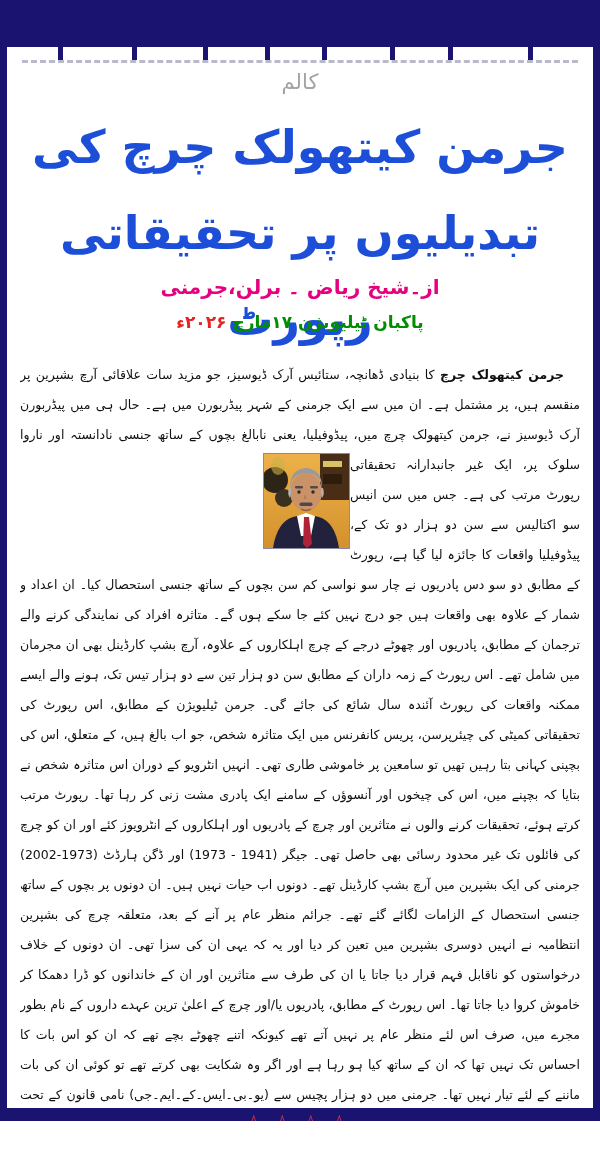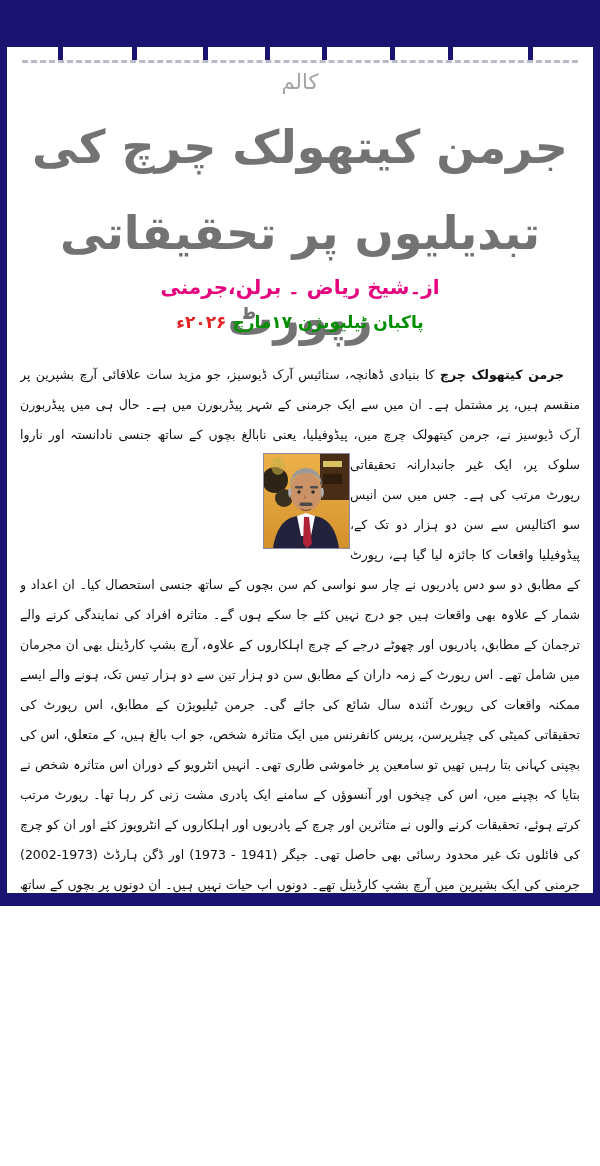--- a/index.html
+++ b/index.html
@@ -1,31 +1,31 @@
 <!DOCTYPE html>
 <html lang="ur"><head>
 <meta charset="utf-8">
 <style>
   html,body{margin:0;padding:0;background:#ffffff;}
-  .page{position:relative;width:600px;height:906px;background:#ffffff;overflow:hidden;
+  .page{position:relative;width:600px;height:1121px;background:#ffffff;overflow:hidden;
         font-family:"DejaVu Sans",sans-serif;}
   
   .top-band{position:absolute;top:0;left:0;width:600px;height:47px;background:#1a1470;}
   .tick{position:absolute;top:47px;width:5px;height:13px;background:#1a1470;}
   .side-border{position:absolute;top:0;width:7px;height:1166px;background:#1a1470;}
   .side-border.left{left:0;} .side-border.right{right:0;}
   .bottom-line{position:absolute;left:7px;right:7px;top:1148px;height:2px;background:#1a1470;}
   .bottom-band{position:absolute;left:0;bottom:0;width:600px;height:13px;background:#1a1470;}
   .dashed-rule{position:absolute;top:60px;left:22px;right:22px;height:0;
                border-top:3px dashed #b9bac9;}
   
   .kicker{position:absolute;top:70px;left:0;width:100%;text-align:center;
           color:#a3a3a3;font-size:21px;}
   .headline{position:absolute;top:104px;left:0;width:100%;text-align:center;
-            color:#737373;font-weight:bold;direction:rtl;}
+            color:#1d4ed8;font-weight:bold;direction:rtl;}
   .headline .hl{display:block;font-size:46px;line-height:86px;}
   .byline{position:absolute;top:275px;left:0;width:100%;text-align:center;
           color:#e6007e;font-size:20px;font-weight:bold;direction:rtl;}
   .dateline{position:absolute;top:312px;left:0;width:100%;text-align:center;
             color:#008f00;font-size:17px;font-weight:bold;direction:rtl;}
   .dateline .year{color:#e62222;text-align:right;}
   
   .article{position:absolute;top:360px;left:20px;width:560px;max-height:750px;overflow:hidden;
            direction:rtl;text-align:justify;color:#101010;
            font-size:12.5px;line-height:30px;}

